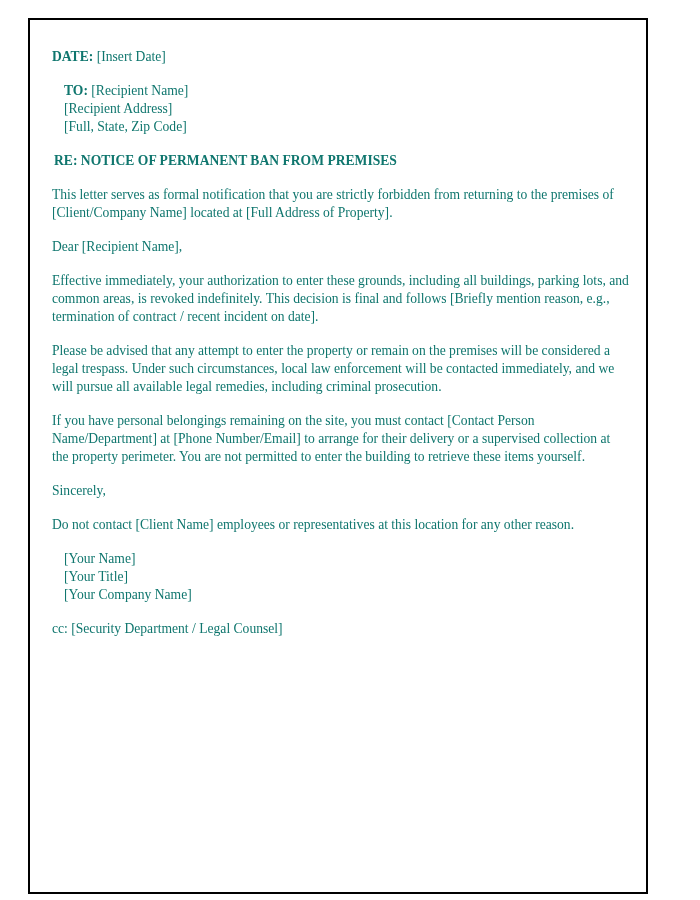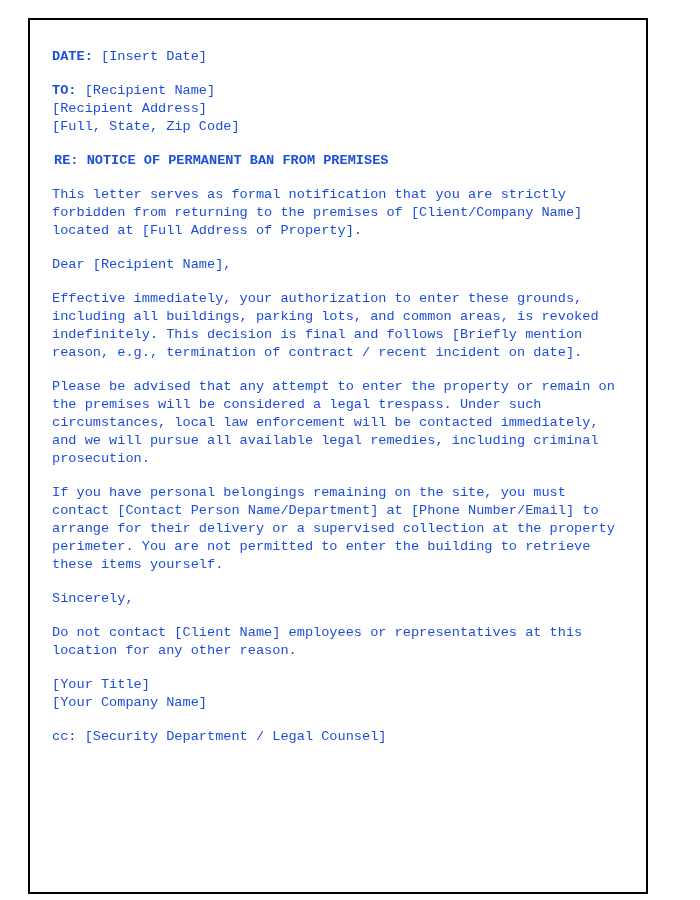--- a/index.html
+++ b/index.html
@@ -15,33 +15,32 @@
     left: 28px;
     top: 18px;
     width: 620px;
     height: 876px;
     border: 2px solid #000000;
     background: #ffffff;
     box-sizing: border-box;
   }
   .content {
     padding: 28px 16px 20px 22px;
-    color: #1d4ed8;
+    color: #0f766e;
     font-size: 13.6px;
     line-height: 18px;
-    font-family: Liberation Mono, monospace;
   }
   p {
     margin: 0 0 16px 0;
   }
   .tight {
     margin: 0;
   }
   .block {
-    margin: 0 0 16px 0;
+    margin: 0 0 16px 12px;
   }
   .b {
     font-weight: bold;
   }
   .subject {
     font-weight: bold;
     margin: 0 0 16px 2px;
   }
 </style>
 </head>
@@ -64,20 +63,21 @@
 
     <p>Dear [Recipient Name],</p>
     <p>Effective immediately, your authorization to enter these grounds, including all buildings, parking lots, and common areas, is revoked indefinitely. This decision is final and follows [Briefly mention reason, e.g., termination of contract / recent incident on date].</p>
     <p>Please be advised that any attempt to enter the property or remain on the premises will be considered a legal trespass. Under such circumstances, local law enforcement will be contacted immediately, and we will pursue all available legal remedies, including criminal prosecution.</p>
     <p>If you have personal belongings remaining on the site, you must contact [Contact Person Name/Department] at [Phone Number/Email] to arrange for their delivery or a supervised collection at the property perimeter. You are not permitted to enter the building to retrieve these items yourself.</p>
     <p>Sincerely,</p>
 
     <p>Do not contact [Client Name] employees or representatives at this location for any other reason.</p>
 
     <div class="block">
+      <div class="tight">[Your Name]</div>
       <div class="tight">[Your Title]</div>
       <div class="tight">[Your Company Name]</div>
     </div>
 
     <p>cc: [Security Department / Legal Counsel]</p>
 
   </div>
 </div>
 
 </body></html>

